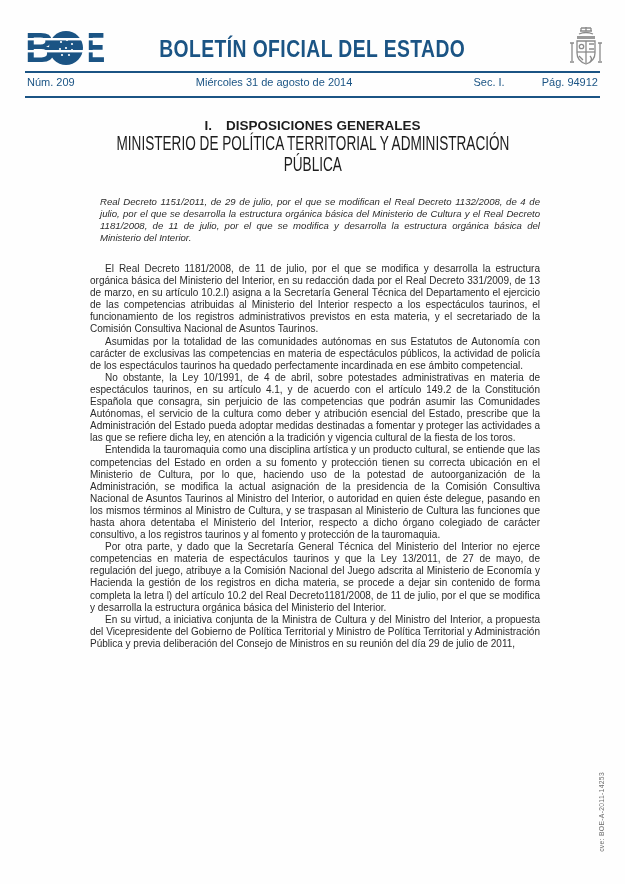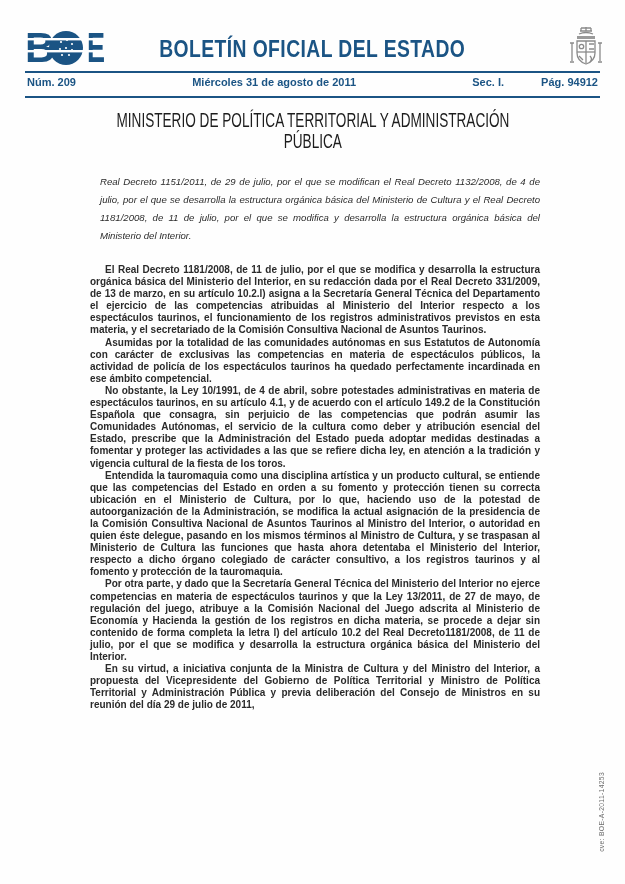--- a/index.html
+++ b/index.html
@@ -29,21 +29,21 @@
   }
   .arms        { position:absolute; right:20px; top:25px; }
 
   .rule        { position:absolute; left:25px; right:25px; height:2px; background:#1B5484; }
   .rule-top    { top:71px; }
   .rule-bottom { top:96px; }
 
   .meta-row {
     position:absolute; left:27px; right:27px; top:76px;
     display:flex; justify-content:space-between; align-items:center;
-    font-weight:bold; font-size:11px; color:#1B5484;
+    font-weight:normal; font-size:11px; color:#1B5484;
   }
   .meta-right span + span { margin-left:10px;padding-left:24px; }
 
   
   .content { position:absolute; top:110px; left:0; right:0; }
 
   .section-heading {
     margin-top:8px;
     text-align:center;
     font-weight:bold;
@@ -72,34 +72,34 @@
     display:flex;
   }
   .docnum {
     flex:none; width:60px;
     font-weight:bold; font-size:11px; color:#1d1d1d;
   }
   .docsummary {
     flex:1;
     font-style:italic;
     font-size:9.6px;
-    line-height:18px;
+    line-height:12px;
     text-align:justify;
     color:#2b2b2b;
   }
 
   .bodytext {
     margin:19px 0 0 90px;
     width:450px;
     font-size:10px;
     line-height:12.1px;
     text-align:justify;
     color:#2b2b2b;
   }
-  .bodytext p { margin:0; text-indent:15px;font-weight:bold; }
+  .bodytext p { margin:0; text-indent:15px; }
 
   
   .cve {
     position:absolute;
     right:20px;
     bottom:32px;
     writing-mode: vertical-rl;
     transform: rotate(180deg);
     font-size:6.8px;
     letter-spacing:0.3px;
@@ -150,31 +150,34 @@
         <path d="M5 18 v18 M3 18 h4 M3 37 h4"></path>
         <path d="M33 18 v18 M31 18 h4 M31 37 h4"></path>
       </g>
     </svg>
   </div>
 
   <div class="rule rule-top"></div>
 
   <div class="meta-row">
     <span>Núm. 209</span>
-    <span>Miércoles 31 de agosto de 2011</span>
+    <span>Miércoles 31 de agosto de 2014</span>
     <span class="meta-right">
       <span>Sec. I.</span>
       <span>Pág. 94912</span>
     </span>
   </div>
 
   <div class="rule rule-bottom"></div>
 
   <div class="content">
 
+    <div class="section-heading">
+      <span class="numeral">I.</span><span>DISPOSICIONES GENERALES</span>
+    </div>
 
     <div class="ministry">
       <span class="mline">MINISTERIO DE POLÍTICA TERRITORIAL Y ADMINISTRACIÓN</span><br>
       <span class="mline">PÚBLICA</span>
     </div>
 
     <div class="docitem">
       <div class="docsummary">Real Decreto 1151/2011, de 29 de julio, por el que se modifican el Real Decreto 1132/2008, de 4 de julio, por el que se desarrolla la estructura orgánica básica del Ministerio de Cultura y el Real Decreto 1181/2008, de 11 de julio, por el que se modifica y desarrolla la estructura orgánica básica del Ministerio del Interior.</div>
     </div>
 

